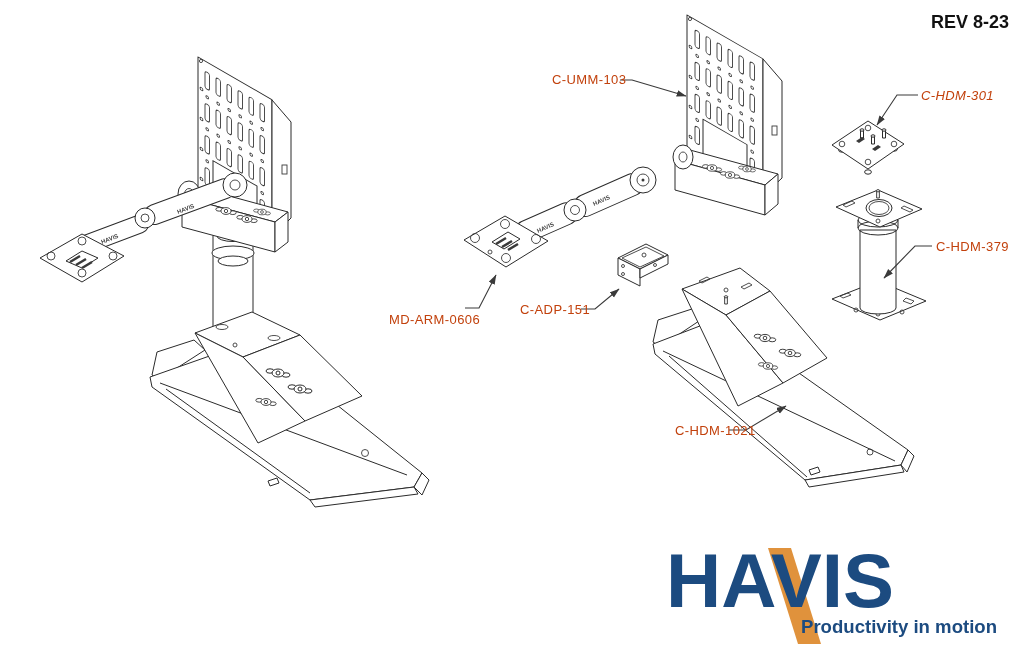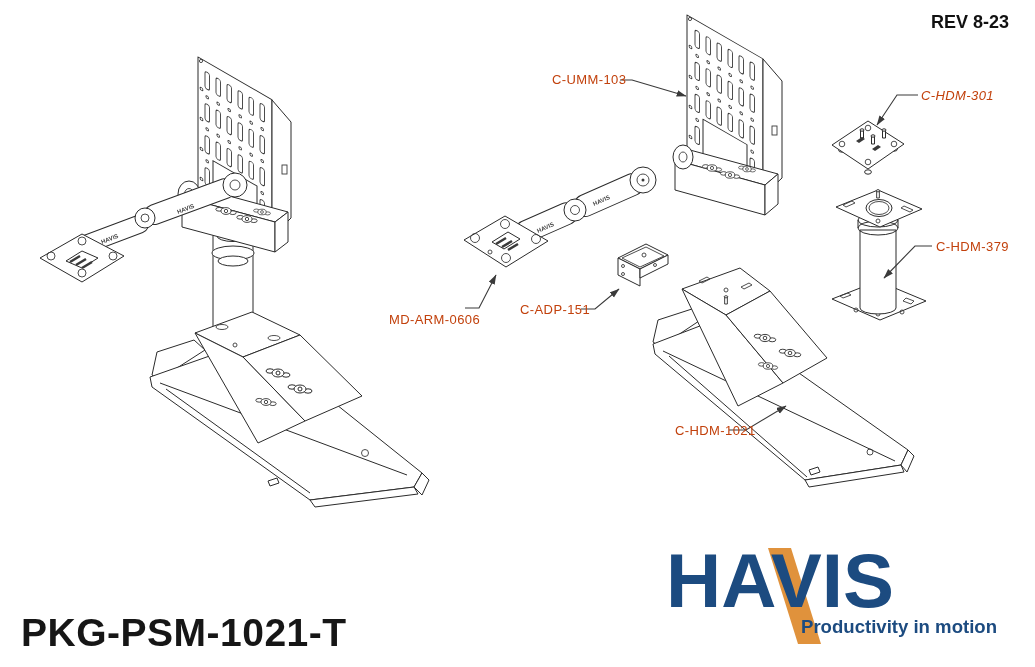--- a/index.html
+++ b/index.html
@@ -278,21 +278,20 @@
   </svg>
 
   <span class="callout" style="left:552px;top:72px;">C-UMM-103</span>
   <span class="callout" style="left:921px;top:88px;font-style:italic;">C-HDM-301</span>
   <span class="callout" style="left:936px;top:239px;">C-HDM-379</span>
   <span class="callout" style="left:389px;top:312px;">MD-ARM-0606</span>
   <span class="callout" style="left:520px;top:302px;">C-ADP-151</span>
   <span class="callout" style="left:641px;top:423px;margin-left:34px;">C-HDM-1021</span>
 
   <span class="rev">REV 8-23</span>
-  <span class="pn">PKG-PSM-1021-T</span>
 
   <svg style="left:662px;top:540px;" width="372" height="112" viewBox="0 0 372 112">
     <polygon points="106,8 129,8 159,104 136,104" fill="#e0923c"></polygon>
     <text x="4" y="67" font-size="76" font-weight="bold" fill="#1c4b80" font-family="Liberation Sans, sans-serif" textLength="228" lengthAdjust="spacingAndGlyphs">HAVIS</text>
     <text x="139" y="93" font-size="19" font-weight="bold" fill="#1c4b80" font-family="Liberation Sans, sans-serif" textLength="196" lengthAdjust="spacingAndGlyphs">Productivity in motion</text>
   </svg>
 
 </div>
 
 </body></html>

